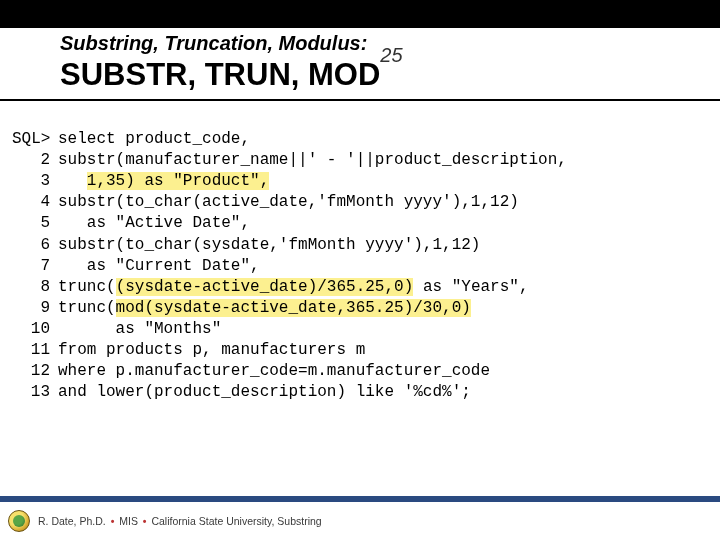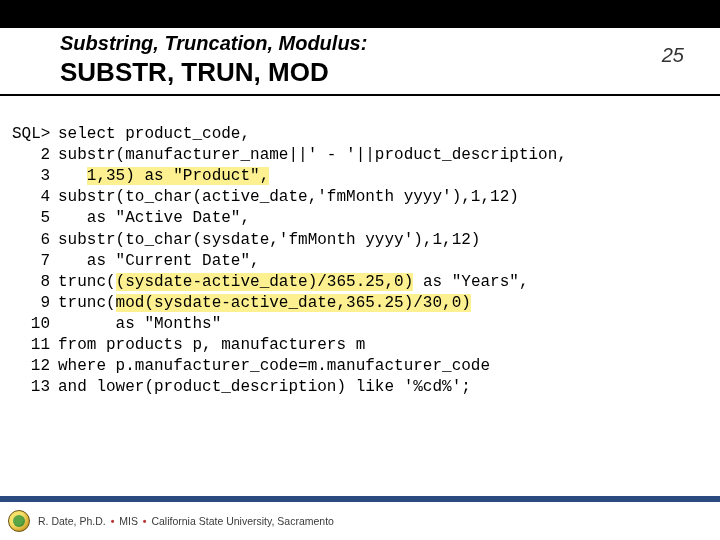--- a/index.html
+++ b/index.html
@@ -1,21 +1,21 @@
 <!DOCTYPE html>
 <html><head>
 <meta charset="utf-8">
 <style>
   * { margin: 0; padding: 0; box-sizing: border-box; }
   html, body { width: 720px; height: 540px; background: #fff; font-family: Arial, Helvetica, sans-serif; }
   .topbar { height: 28px; background: #000; }
-  .header { padding: 4px 36px 6px 60px; display: flex; justify-content: space-between; align-items: flex-end; border-bottom: 2px solid #000; }
+  .header { padding: 4px 36px 6px 60px; display: flex; align-items: flex-end; border-bottom: 2px solid #000; }
   .titles { display: flex; flex-direction: column; }
   .subtitle { font-weight: bold; font-style: italic; font-size: 20px; color: #000; }
-  .maintitle { font-weight: bold; font-size: 26px; color: #000; margin-top: 2px; }
+  .maintitle { font-weight: bold; font-size: 31px; color: #000; margin-top: 2px; }
   .pagenum { font-size: 20px; color: #333; align-self: flex-start; margin-top: 12px; font-style: italic; }
   .codeblock { padding: 28px 12px 0 12px; font-family: "Courier New", Courier, monospace; font-size: 16px; line-height: 1.32; color: #000; white-space: pre; }
   .linenum { display: inline-block; width: 46px; text-align: right; padding-right: 8px; }
   .b { font-weight: normal; }
   .hl { background: #fcf090; }
   .footer { position: absolute; left: 0; bottom: 0; width: 720px; height: 44px; border-top: 6px solid #2a4a80; background: #fff; display: flex; align-items: center; padding: 0 8px; gap: 8px; }
   .badge { width: 22px; height: 22px; border-radius: 50%; background: radial-gradient(circle at 35% 35%, #f7e06a 0 40%, #d6a82e 70%, #7a5a0a 100%); border: 1px solid #6b5310; position: relative; flex: 0 0 auto; }
   .badge::after { content: ""; position: absolute; inset: 4px; border-radius: 50%; background: radial-gradient(circle at 40% 40%, #5aa646 0 45%, #2e6e2a 100%); }
   .foottext { font-size: 10.5px; color: #3a3a3a; }
   .dot { color: #b33; font-weight: bold; padding: 0 2px; }
@@ -35,15 +35,15 @@
 
 <div class="codeblock" id="codeblock"><div><span class="linenum">SQL&gt;</span><span>select product_code,</span></div><div><span class="linenum">2</span><span class="b">substr</span><span>(manufacturer_name||' - '||product_description,</span></div><div><span class="linenum">3</span><span>   </span><span class="hl">1,35) as "Product",</span></div><div><span class="linenum">4</span><span>substr(to_char(active_date,'fmMonth yyyy'),1,12)</span></div><div><span class="linenum">5</span><span>   as "Active Date",</span></div><div><span class="linenum">6</span><span>substr(to_char(sysdate,'fmMonth yyyy'),1,12)</span></div><div><span class="linenum">7</span><span>   as "Current Date",</span></div><div><span class="linenum">8</span><span class="b">trunc</span><span>(</span><span class="hl">(sysdate-active_date)/365.25,0)</span><span> as "Years",</span></div><div><span class="linenum">9</span><span>trunc(</span><span class="b hl">mod</span><span class="hl">(sysdate-active_date,365.25)/30,0)</span></div><div><span class="linenum">10</span><span>      as "Months"</span></div><div><span class="linenum">11</span><span>from products p, manufacturers m</span></div><div><span class="linenum">12</span><span>where p.manufacturer_code=m.manufacturer_code</span></div><div><span class="linenum">13</span><span>and lower(product_description) like '%cd%';</span></div></div>
 
 <div class="footer">
   <div class="badge"></div>
   <div class="foottext">
     <span>R. Date, Ph.D.</span>
     <span class="dot">•</span>
     <span>MIS</span>
     <span class="dot">•</span>
-    <span>California State University, Sacramento</span>
+    <span>California State University, Substring</span>
   </div>
 </div>
 
 </body></html>

